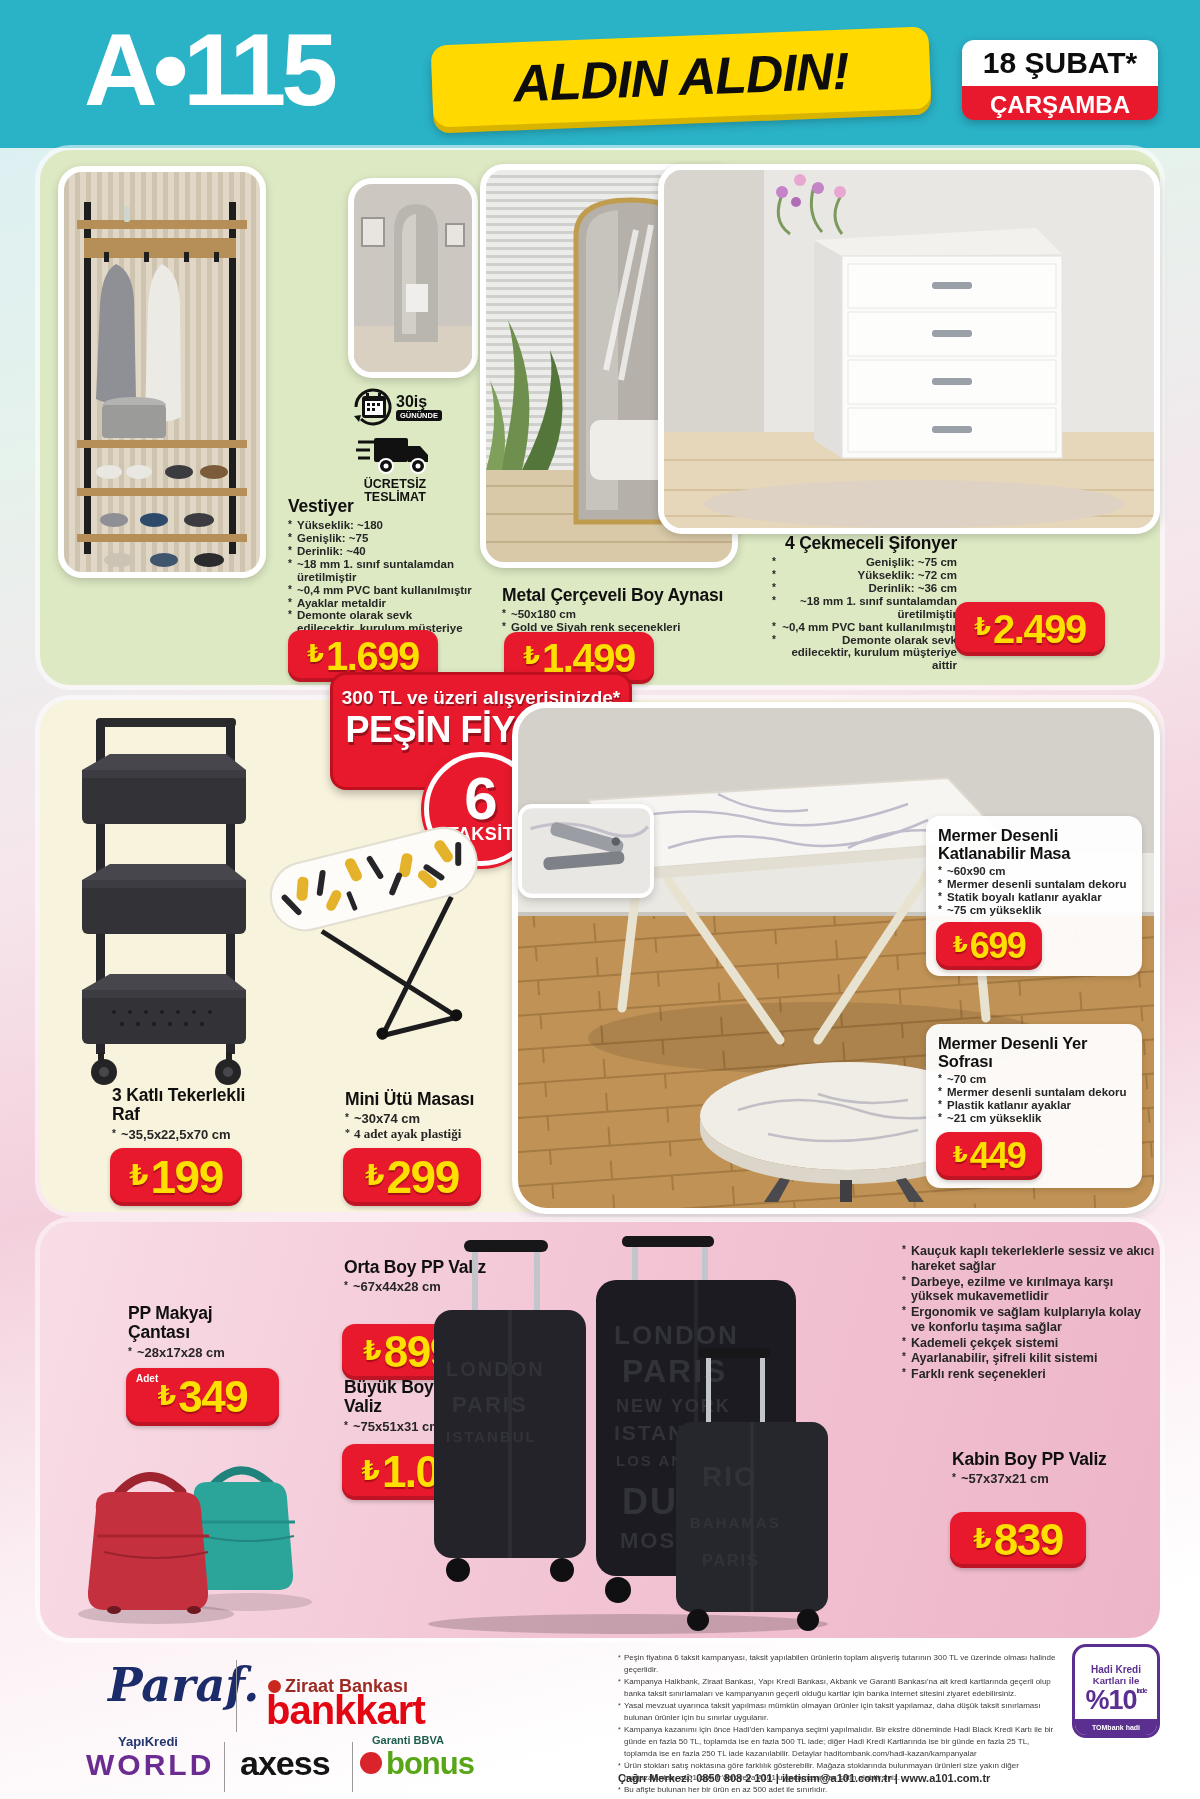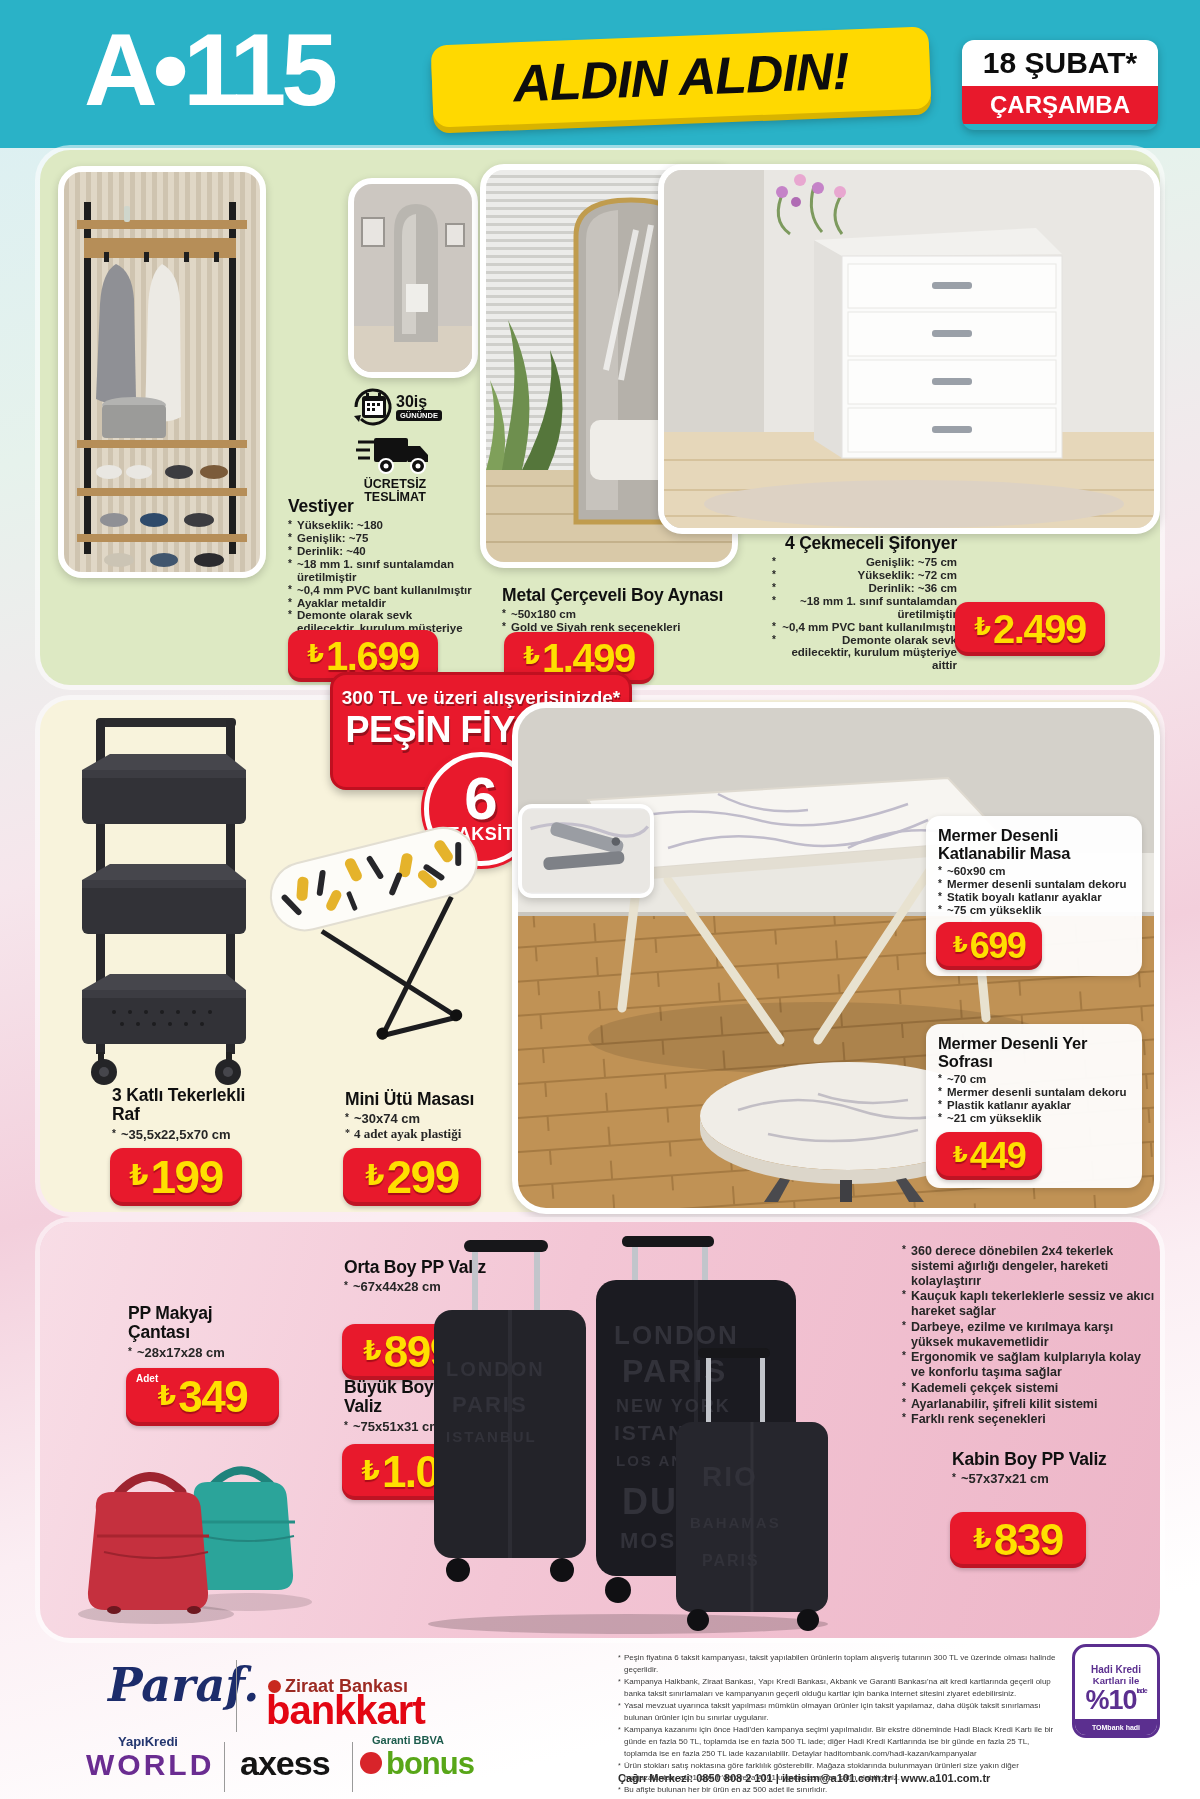--- a/index.html
+++ b/index.html
@@ -7,21 +7,21 @@
   #page{position:relative;width:1200px;height:1799px;overflow:hidden;
     font-family:"Liberation Sans","DejaVu Sans",sans-serif;
     background:linear-gradient(165deg,#d9eff4 0%,#e6f2ec 22%,#f6e6ec 42%,#f3cfdc 58%,#fbeef3 74%,#ffffff 90%);}
   .abs{position:absolute;}
   
   #topbar{position:absolute;left:0;top:0;width:1200px;height:148px;background:#2ab2c7;}
   .logo{position:absolute;left:84px;top:14px;font-size:102px;font-weight:bold;color:#fff;letter-spacing:-5px;line-height:1.1;}
   .banner{position:absolute;left:432px;top:36px;width:498px;height:82px;background:#ffd900;border-radius:16px;
     transform:rotate(-2.2deg);display:flex;align-items:center;justify-content:center;font-size:52px;font-weight:bold;
     font-style:italic;color:#0d0d0d;letter-spacing:-1px;box-shadow:0 6px 0 #d8b300,0 8px 10px rgba(0,0,0,.25);}
-  .datebox{position:absolute;left:962px;top:40px;width:196px;height:90px;border-radius:12px;overflow:hidden;box-shadow:0 3px 8px rgba(0,0,0,.25);}
+  .datebox{position:absolute;left:962px;top:40px;width:196px;height:80px;border-radius:12px;overflow:hidden;box-shadow:0 3px 8px rgba(0,0,0,.25);}
   .datebox .d1{height:46px;background:#fff;color:#0d0d0d;font-weight:bold;font-size:30px;display:flex;align-items:center;justify-content:center;}
   .datebox .d2{height:38px;background:#e8192c;color:#fff;font-weight:bold;font-size:24px;display:flex;align-items:center;justify-content:center;}
   
   .sec{position:absolute;left:40px;width:1120px;border-radius:30px;box-shadow:0 0 0 5px rgba(255,255,255,.55);}
   #sec-green{top:150px;height:535px;background:#dde9c3;}
   #sec-cream{top:700px;height:512px;background:#f8f3dc;}
   #sec-pink{top:1222px;height:416px;background:linear-gradient(105deg,#f8dde6 0%,#f3c6d5 45%,#edb6c8 100%);}
   .photo{position:absolute;border:6px solid #fff;border-radius:24px;overflow:hidden;box-shadow:0 3px 9px rgba(0,0,0,.18);background:#eee;}
   .photo svg,.cut svg{display:block;width:100%;height:100%;}
   .cut{position:absolute;}
@@ -522,21 +522,20 @@
       <path d="M334 186 v190" stroke="#313138" stroke-width="3"></path>
       <text class="citytxt" x="284" y="250" font-size="28">RIO</text>
       <text class="citytxt" x="272" y="292" font-size="15">BAHAMAS</text>
       <text class="citytxt" x="284" y="330" font-size="16">PARIS</text>
       <circle cx="280" cy="384" r="11" fill="#101013"></circle>
         <circle cx="390" cy="384" r="11" fill="#101013"></circle>
     </svg>
   </div>
 
   <div class="vfeats">
-    <div class="feat">360 derece dönebilen 2x4 tekerlek sistemi ağırlığı dengeler, hareketi kolaylaştırır</div>
     <div class="feat">Kauçuk kaplı tekerleklerle sessiz ve akıcı hareket sağlar</div>
     <div class="feat">Darbeye, ezilme ve kırılmaya karşı yüksek mukavemetlidir</div>
     <div class="feat">Ergonomik ve sağlam kulplarıyla kolay ve konforlu taşıma sağlar</div>
     <div class="feat">Kademeli çekçek sistemi</div>
     <div class="feat">Ayarlanabilir, şifreli kilit sistemi</div>
     <div class="feat">Farklı renk seçenekleri</div>
   </div>
 
   <div class="pblock" style="left:952px;top:1450px;width:155px;">
     <div class="ptitle">Kabin Boy PP Valiz</div>

